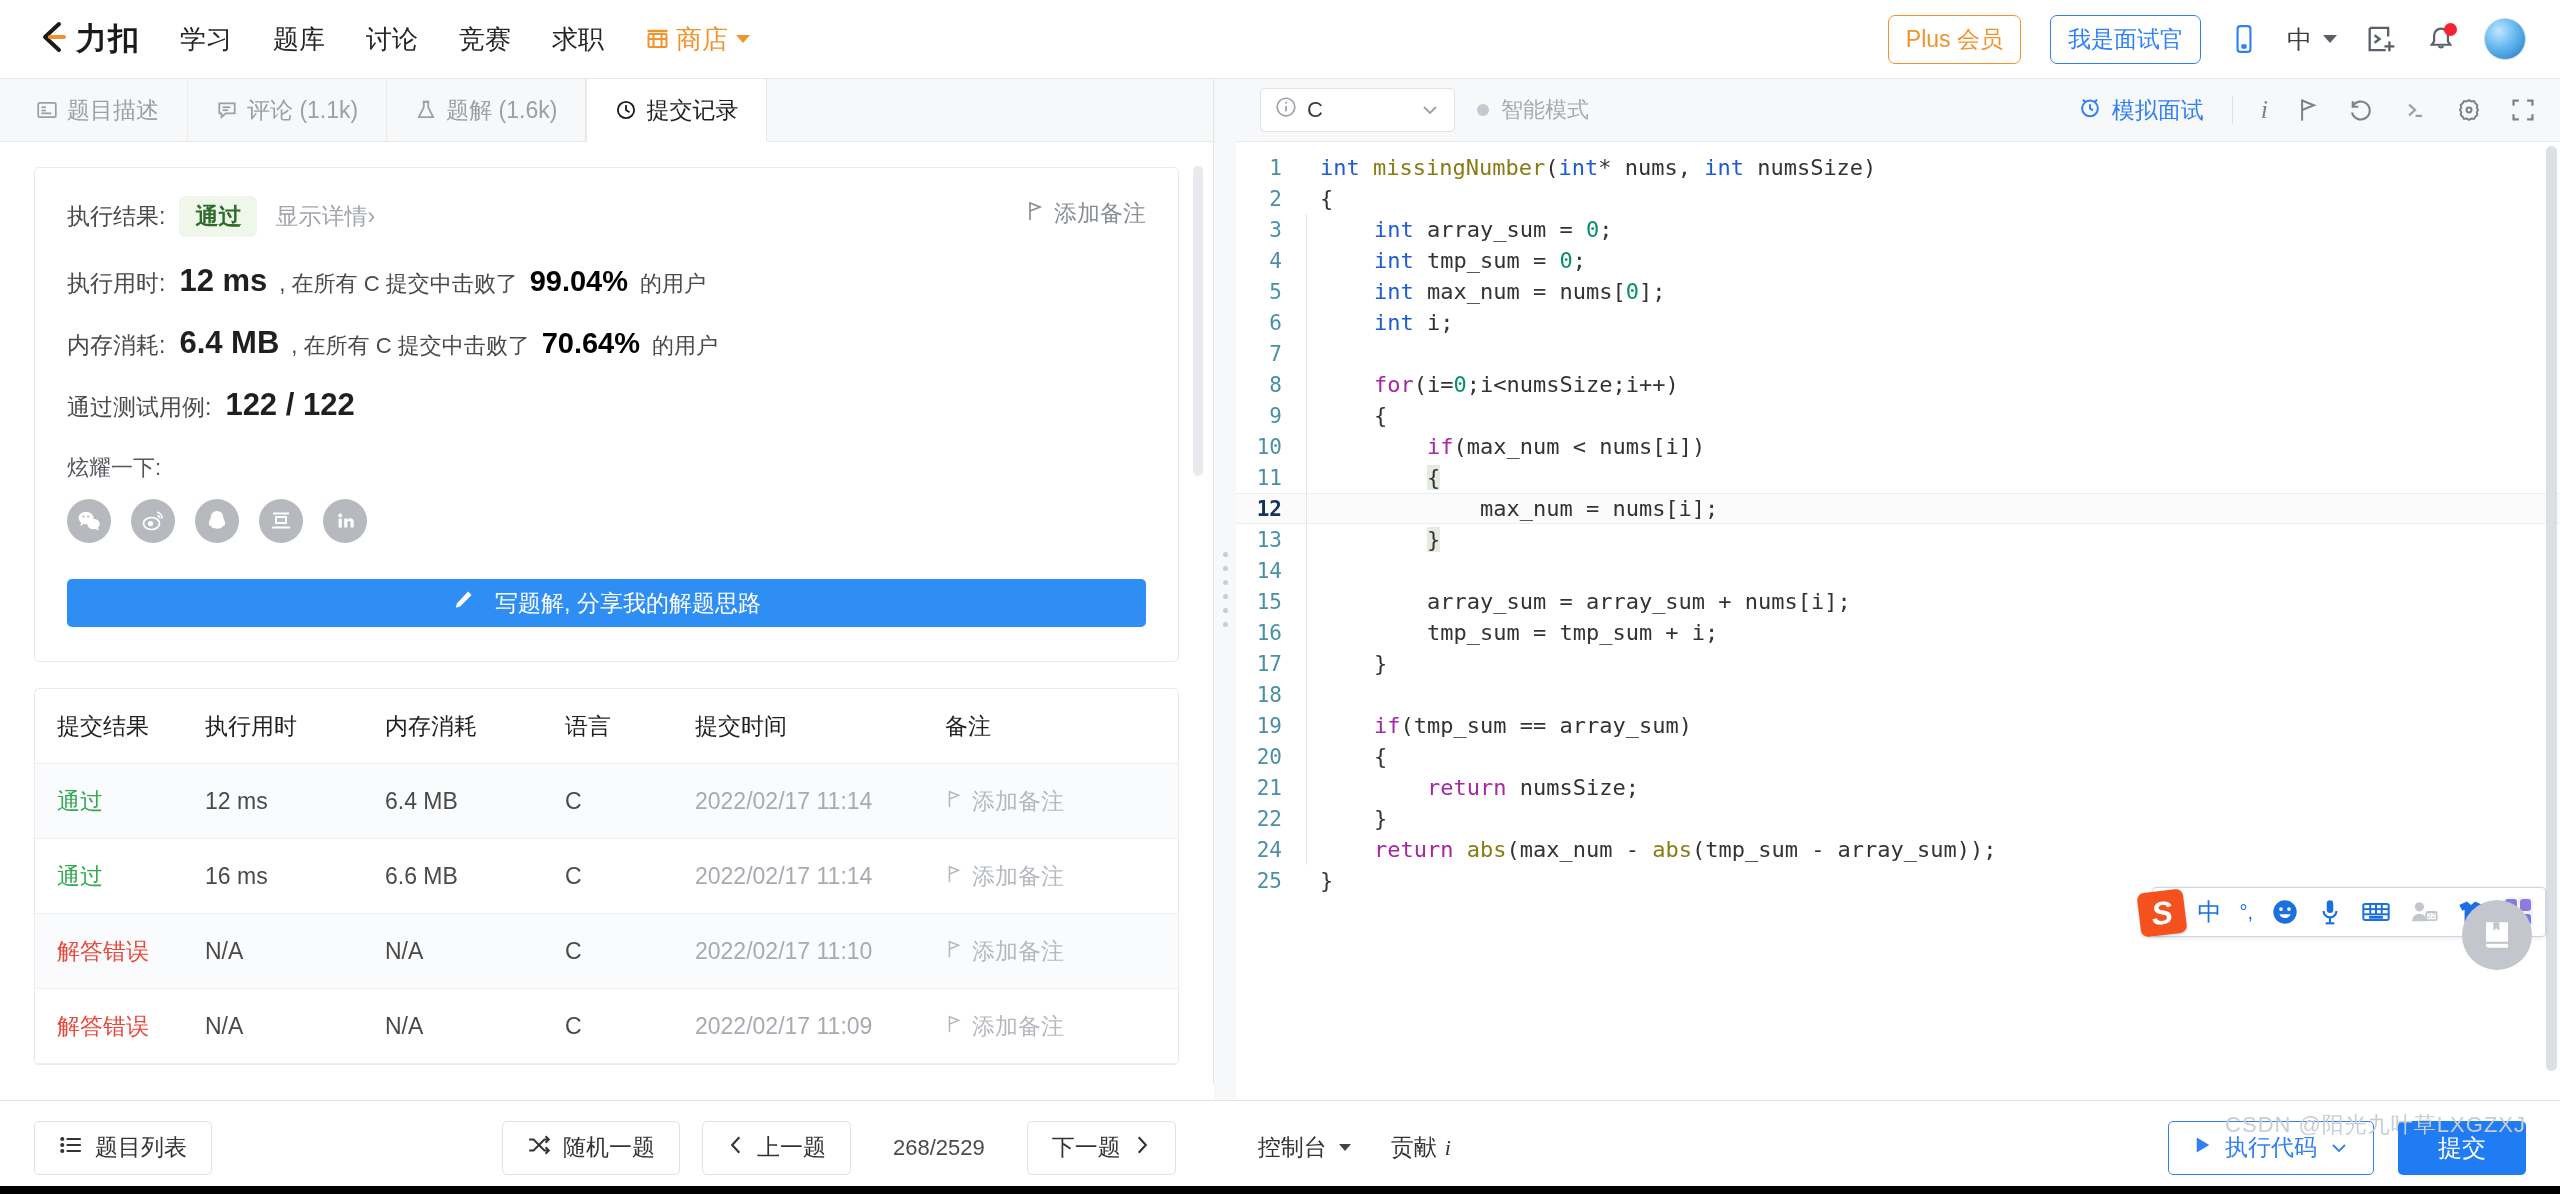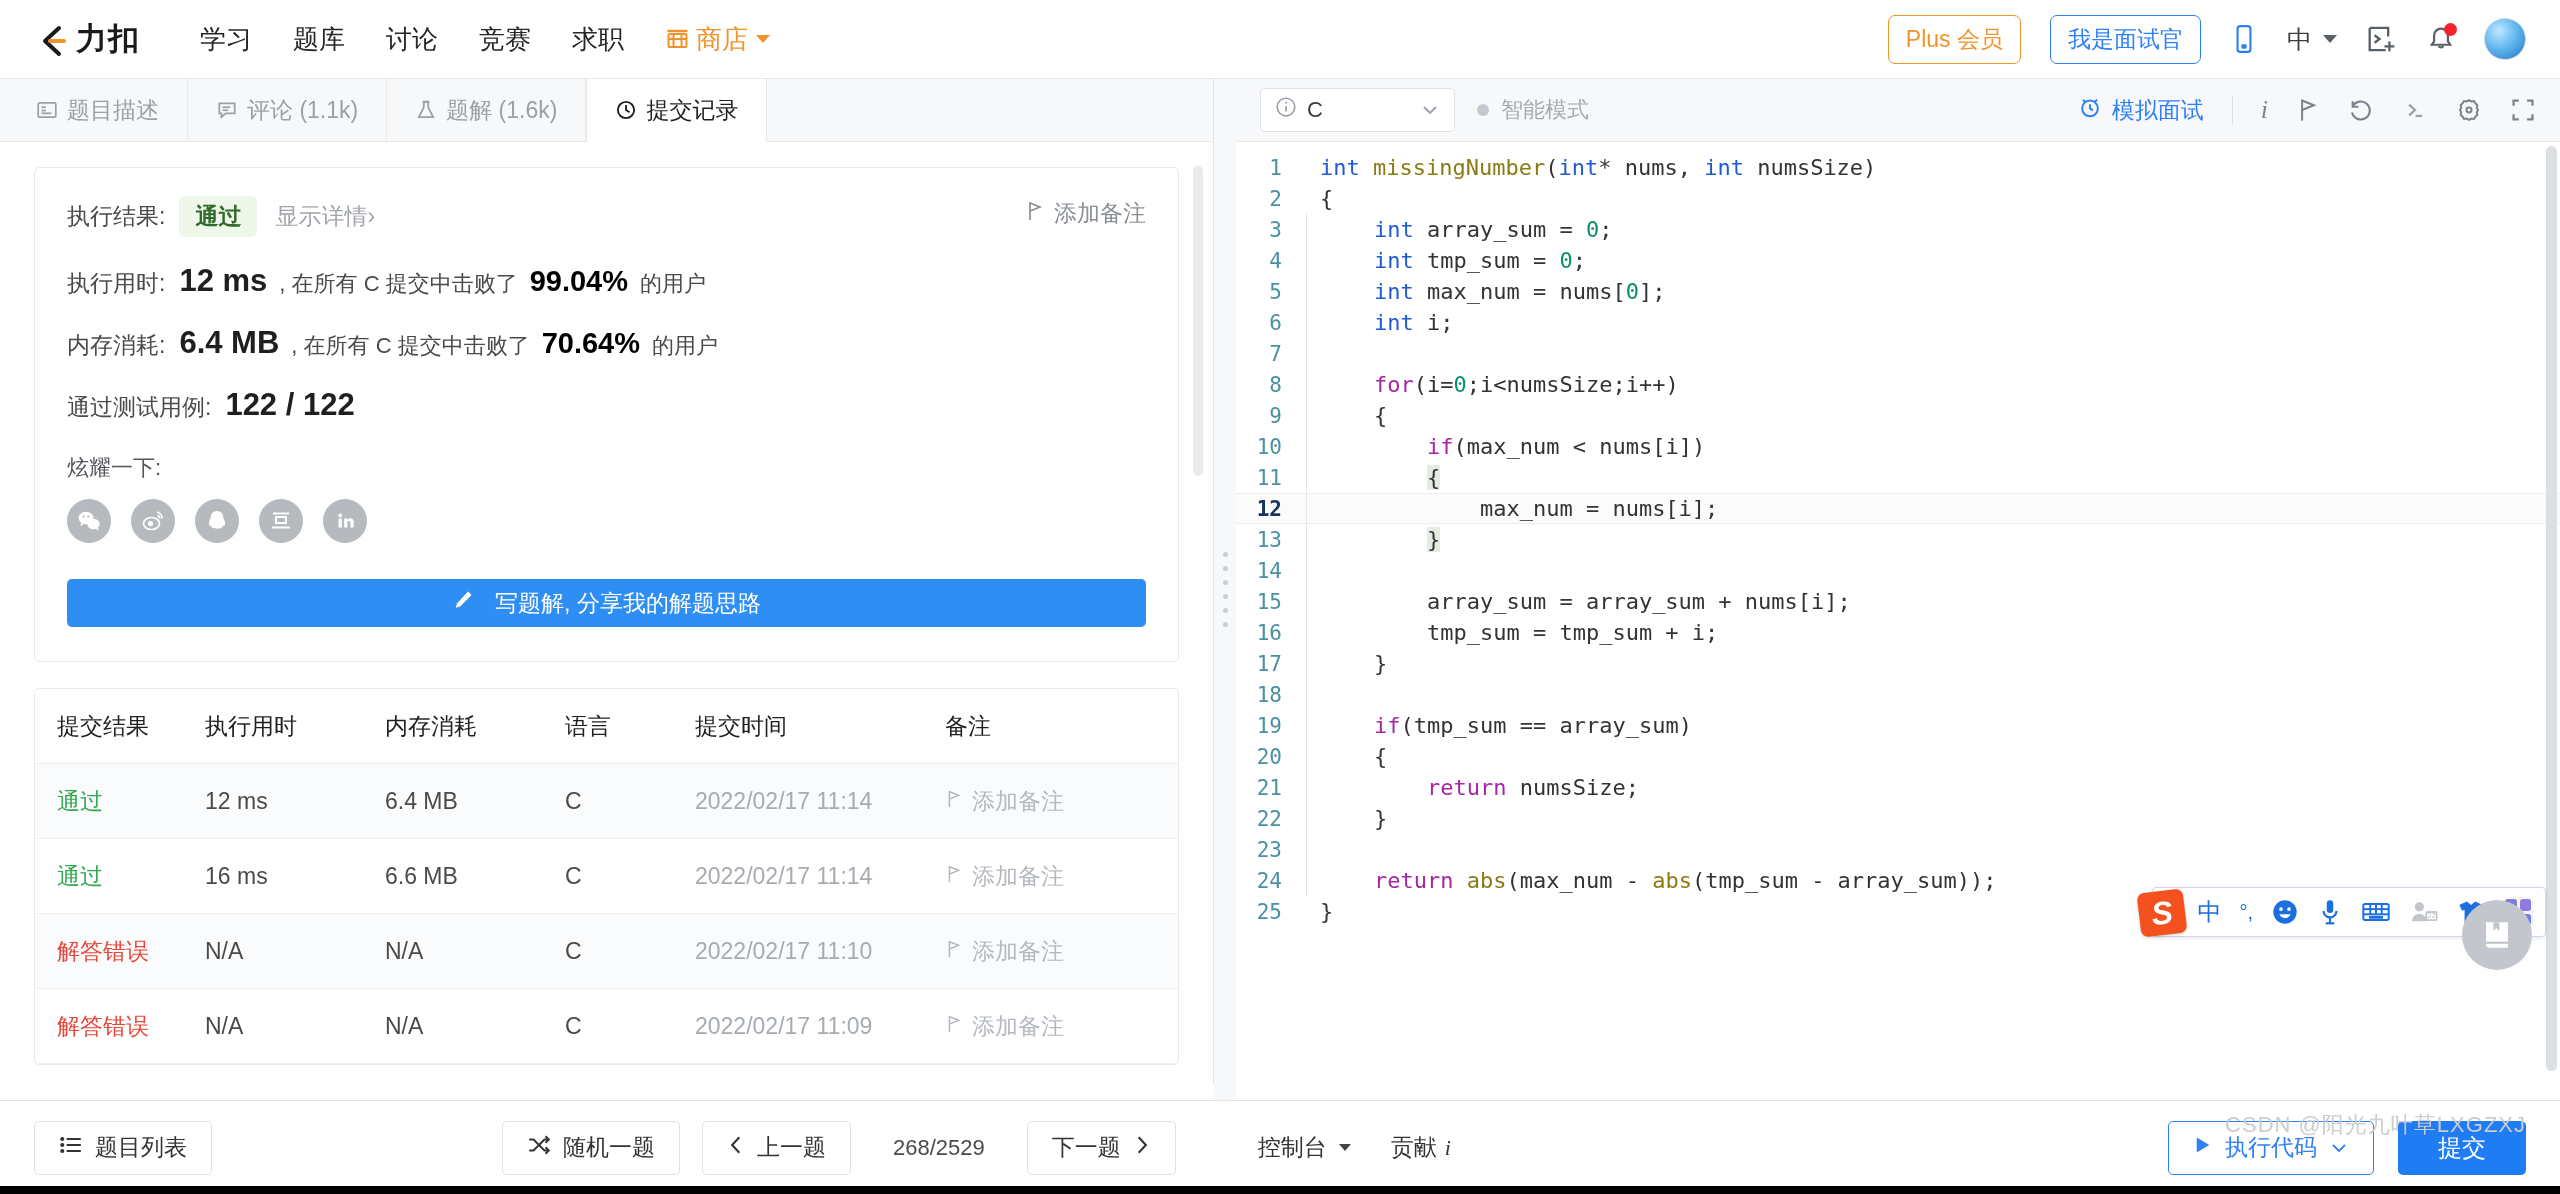--- a/index.html
+++ b/index.html
@@ -10,21 +10,21 @@
     overflow: hidden;
   }
   #app { position: relative; width: 2560px; height: 1194px; }
 
   
   .header {
     position: absolute; top: 0; left: 0; width: 2560px; height: 79px;
     background: #fff; border-bottom: 1px solid #e7e7e7;
     display: flex; align-items: center; padding: 0 34px;
   }
-  .logo { display: flex; align-items: flex-end; gap: 4px; margin-right: 60px; }
+  .logo { display: flex; align-items: flex-start; gap: 4px; margin-right: 40px; }
   .logo-mark { width: 38px; height: 38px; position: relative; }
   .logo-text { font-size: 31px; font-weight: 700; color: #1a1a1a; letter-spacing: 1px; }
   .nav { display: flex; align-items: center; gap: 41px; }
   .nav-item {
     font-size: 26px; color: #262626; cursor: pointer; white-space: nowrap;
     display: flex; align-items: center; gap: 6px;
   }
   .nav-item.store { color: #f0932b; }
   .store-icon { display: inline-block; width: 25px; height: 24px; }
   .caret-dn {
@@ -660,21 +660,20 @@
           <div class="code-line"><span class="ln">13</span><span class="guide"></span><span class="ctxt"><span>        </span><span class="brmatch">}</span></span></div>
           <div class="code-line"><span class="ln">14</span><span class="guide"></span><span class="ctxt"></span></div>
           <div class="code-line"><span class="ln">15</span><span class="guide"></span><span class="ctxt"><span class="k-var">        array_sum = array_sum + nums[i];</span></span></div>
           <div class="code-line"><span class="ln">16</span><span class="guide"></span><span class="ctxt"><span class="k-var">        tmp_sum = tmp_sum + i;</span></span></div>
           <div class="code-line"><span class="ln">17</span><span class="guide"></span><span class="ctxt"><span class="k-br">    }</span></span></div>
           <div class="code-line"><span class="ln">18</span><span class="guide"></span><span class="ctxt"></span></div>
           <div class="code-line"><span class="ln">19</span><span class="guide"></span><span class="ctxt"><span>    </span><span class="k-ctl">if</span><span class="k-var">(tmp_sum == array_sum)</span></span></div>
           <div class="code-line"><span class="ln">20</span><span class="guide"></span><span class="ctxt"><span class="k-br">    {</span></span></div>
           <div class="code-line"><span class="ln">21</span><span class="guide"></span><span class="ctxt"><span>        </span><span class="k-ctl">return</span><span class="k-var"> numsSize;</span></span></div>
           <div class="code-line"><span class="ln">22</span><span class="guide"></span><span class="ctxt"><span class="k-br">    }</span></span></div>
-          <div class="code-line"><span class="ln">23</span><span class="guide"></span><span class="ctxt"></span></div>
           <div class="code-line"><span class="ln">24</span><span class="guide"></span><span class="ctxt"><span>    </span><span class="k-ctl">return</span><span> </span><span class="k-fn">abs</span><span class="k-var">(max_num - </span><span class="k-fn">abs</span><span class="k-var">(tmp_sum - array_sum));</span></span></div>
           <div class="code-line"><span class="ln">25</span><span class="ctxt"><span class="k-br">}</span></span></div>
         </div>
 
       <div class="right-sb">
         <div class="right-sb-thumb"></div>
       </div>
 
       <div class="ime-bar">
         <div class="ime-s">S</div>

